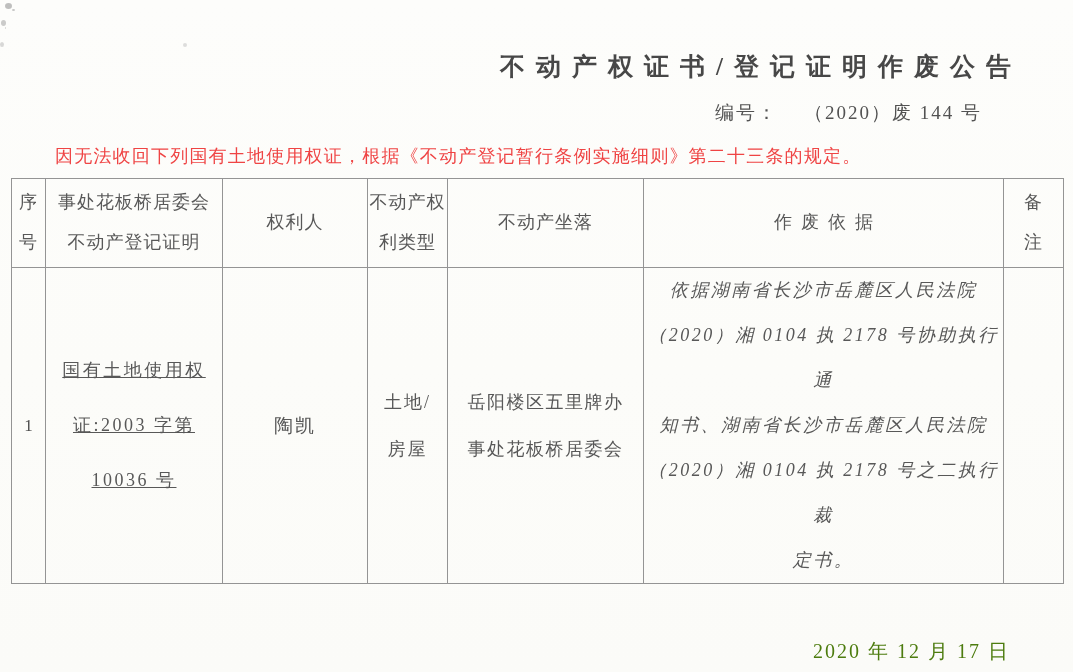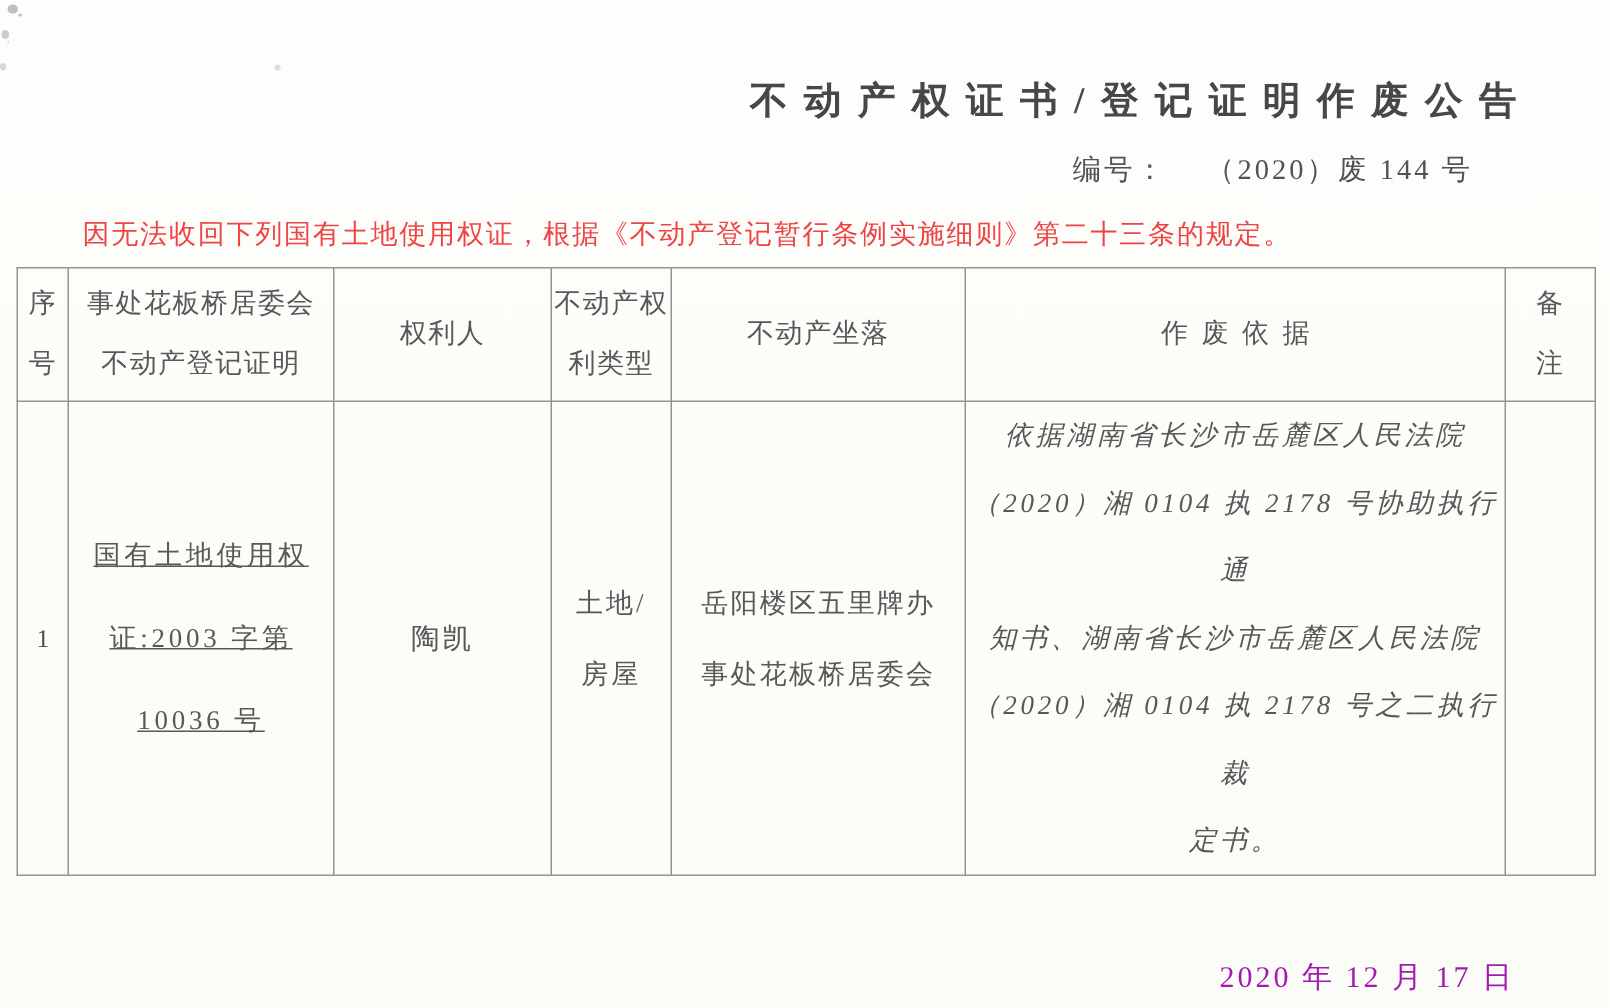--- a/index.html
+++ b/index.html
@@ -117,21 +117,21 @@
     letter-spacing: 3px;
     color: #4e4e4e;
     white-space: nowrap;
   }
   .footer-date {
     position: absolute;
     top: 638px;
     right: 63px;
     font-size: 20px;
     letter-spacing: 2px;
-    color: #a21caf;
+    color: #4d7c0f;
     white-space: nowrap;
   }
 
   
   .speck {
     position: absolute;
     border-radius: 50%;
     pointer-events: none;
   }
   .speck.s1 { left: 5px;  top: 3px;  width: 7px; height: 6px; background: #8d8d8d; opacity: .55; box-shadow: 5px 4px 0 -2px #9a9a9a, -2px 8px 0 -3px #ababab, 8px -1px 0 -3px #b0b0b0; }

